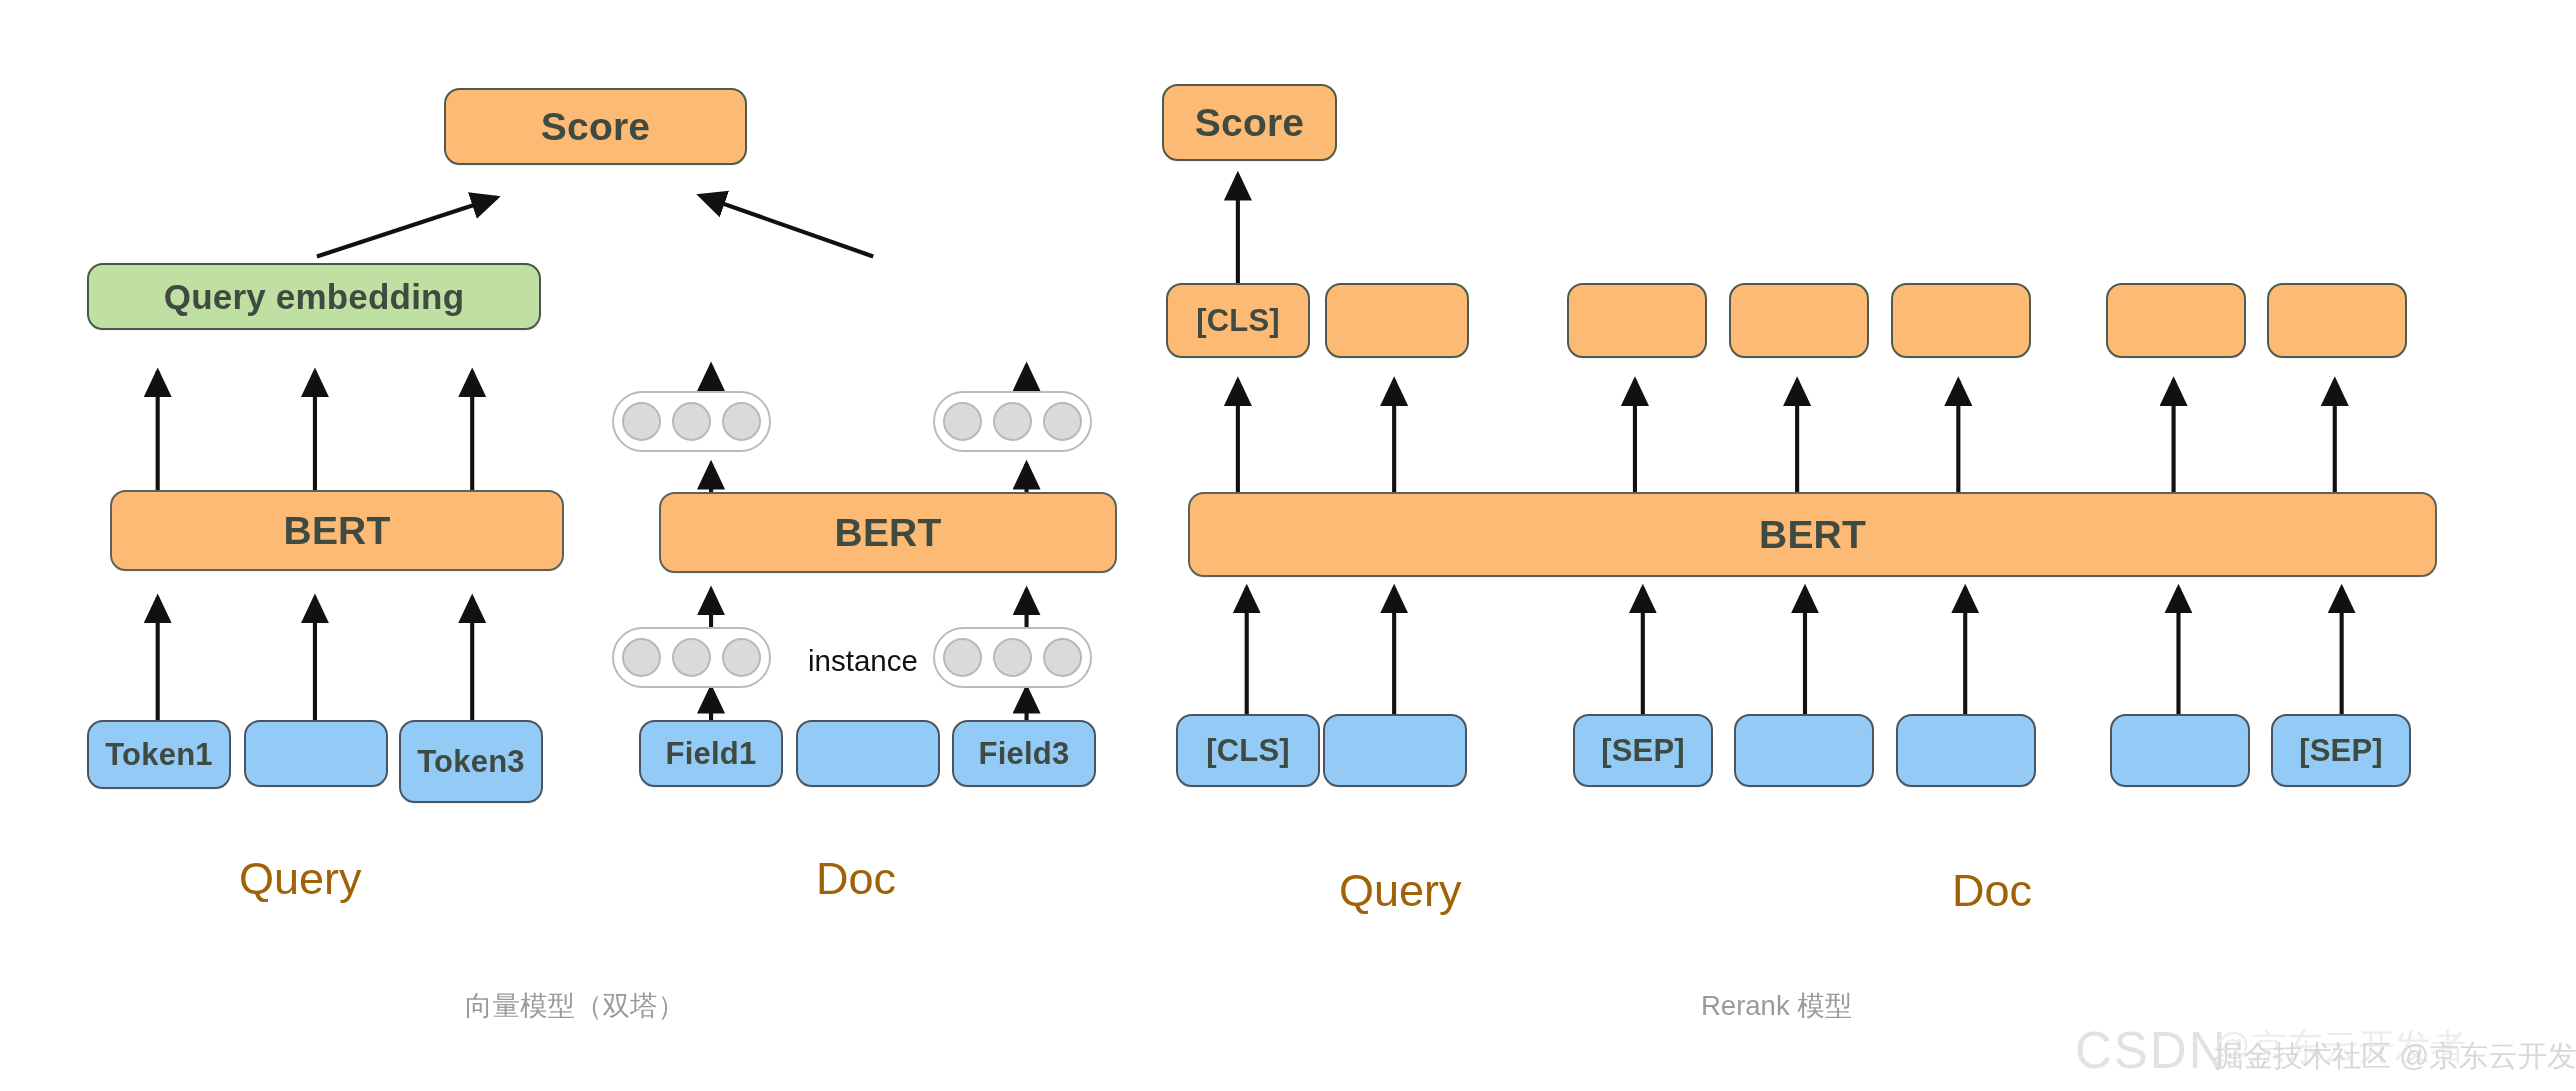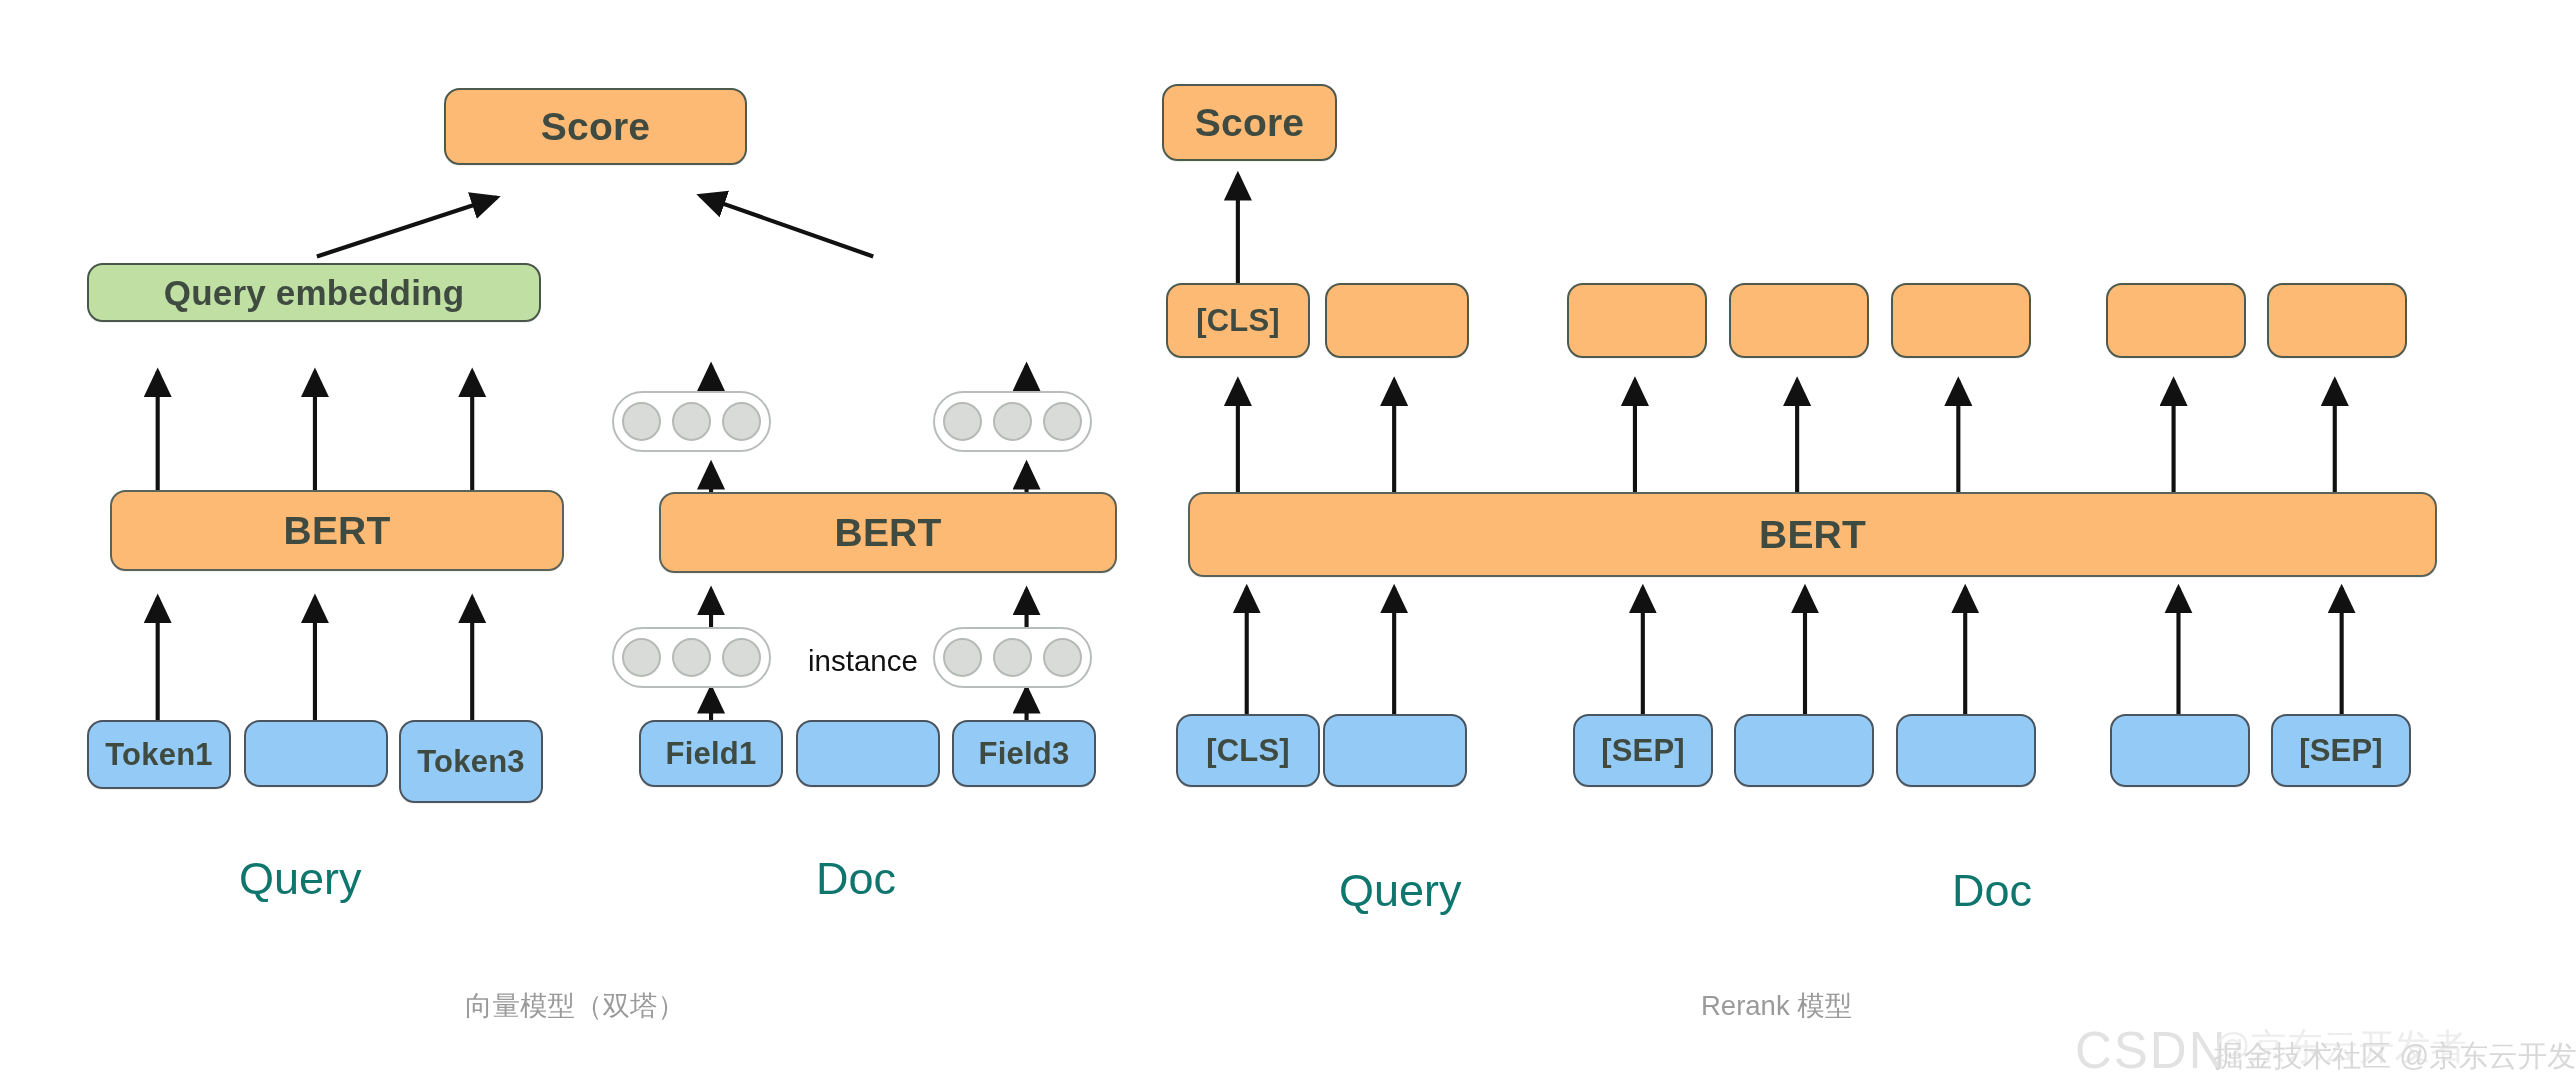--- a/index.html
+++ b/index.html
@@ -45,21 +45,21 @@
   .pill .dot{
     width:35px;height:35px;border-radius:50%;
     background:#d9dbd9;border:2px solid #b6bab6;
   }
 
   
   .lbl{
     position:absolute;color:#111;white-space:nowrap;
     font-family:"Liberation Sans","DejaVu Sans",sans-serif;
   }
-  .lbl-section{font-size:45px;font-weight:400;color:#0f766e;}
+  .lbl-section{font-size:45px;font-weight:400;color:#a16207;}
   .lbl-inst{font-size:29.5px;font-weight:400;color:#111;}
   .caption{
     position:absolute;white-space:nowrap;color:#9a9a9a;
     font-size:27.5px;font-weight:400;
     font-family:"Liberation Sans","DejaVu Sans",sans-serif;
   }
 
   
   .wm{
     position:absolute;white-space:nowrap;
@@ -120,21 +120,21 @@
       <path d="M1663,503 L1663,387"></path>
       <path d="M1828,503 L1828,387"></path>
       <path d="M1992,503 L1992,387"></path>
       <path d="M2211,503 L2211,387"></path>
       <path d="M2375,503 L2375,387"></path>
     </g>
   </svg>
 
   <div class="node green t-xl" style="left:444px;top:88px;width:303px;height:77px;">Score</div>
 
-  <div class="node green-dark t-lg" style="left:87px;top:263px;width:454px;height:59px;">Query embedding</div>
+  <div class="node green-dark t-lg" style="left:87px;top:263px;width:454px;height:67px;">Query embedding</div>
 
 
   <div class="pill" style="left:612px;top:391px;width:159px;height:61px;">
     <span class="dot"></span>
     <span class="dot"></span>
     <span class="dot"></span>
   </div>
   <div class="pill" style="left:933px;top:391px;width:159px;height:61px;">
     <span class="dot"></span>
     <span class="dot"></span>

